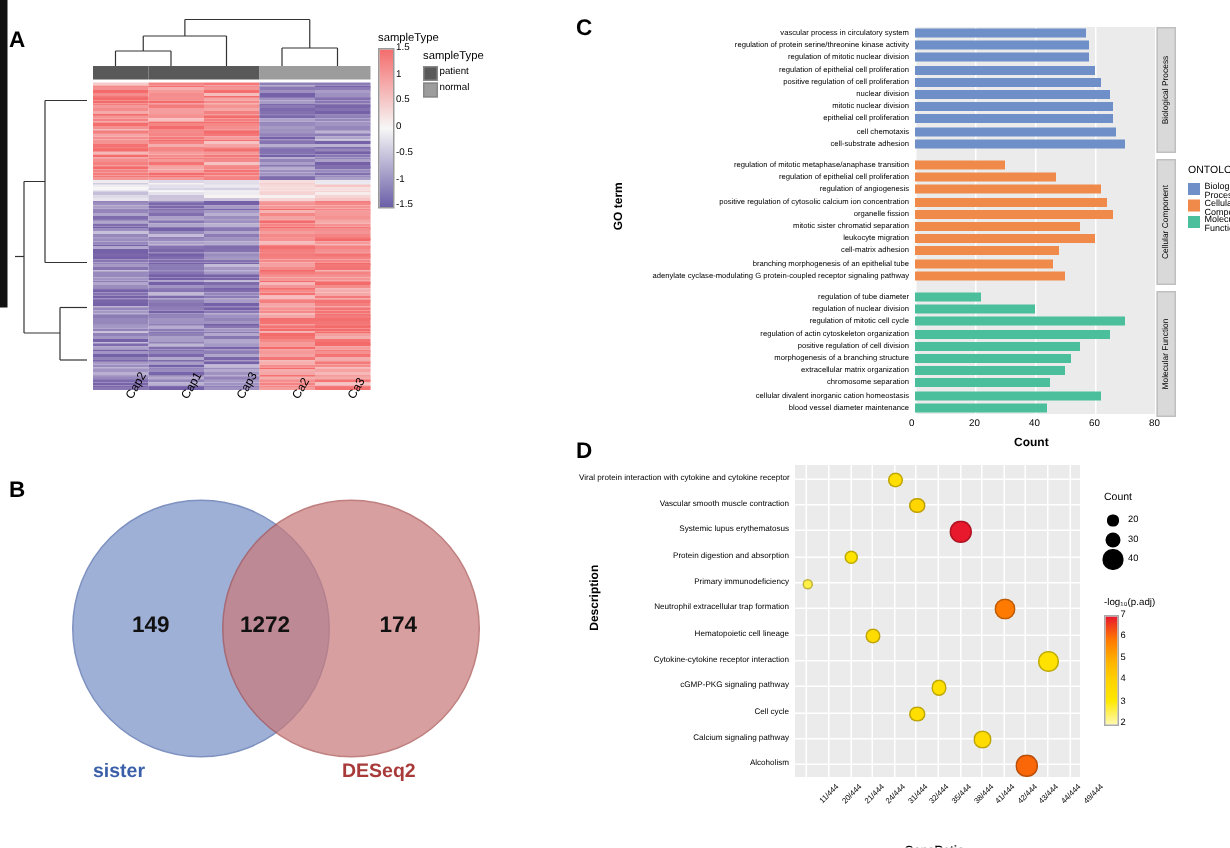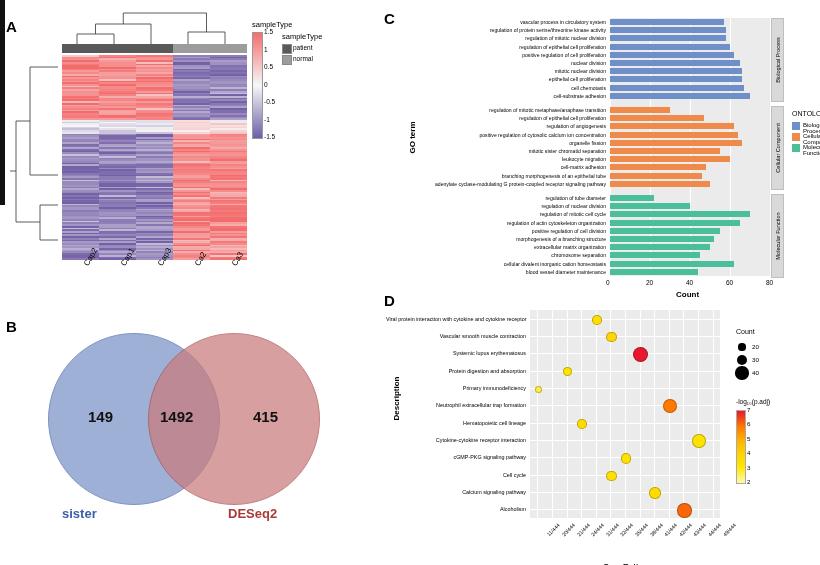--- a/index.html
+++ b/index.html
@@ -699,22 +699,22 @@
     <div class="legend-tick" style="position: absolute; left: 293px; top: 44px;">patient</div>
     <div style="position: absolute; left: 282px; top: 55px; width: 8px; height: 8px; background: rgb(156, 156, 156); border: 0.5px solid rgb(136, 136, 136);"></div>
     <div class="legend-tick" style="position: absolute; left: 293px; top: 55px;">normal</div>
   </div>
 
 <div class="panel-letter" id="B-letter">B</div>
 <div id="panelB">
     <div class="venn-circle" style="left: 48px; top: 45px; width: 170px; height: 170px; background: rgb(123, 147, 201); opacity: 0.72; border: 1px solid rgb(77, 104, 168);"></div>
     <div class="venn-circle" style="left: 148px; top: 45px; width: 170px; height: 170px; background: rgb(201, 123, 123); opacity: 0.72; border: 1px solid rgb(168, 80, 80);"></div>
     <div class="venn-num" style="left: 88px; top: 120px;">149</div>
-    <div class="venn-num" style="left: 160px; top: 120px;">1492</div>
-    <div class="venn-num" style="left: 253px; top: 120px;">415</div>
+    <div class="venn-num" style="left: 160px; top: 120px;">1272</div>
+    <div class="venn-num" style="left: 253px; top: 120px;">174</div>
     <div class="venn-lab" style="left: 62px; top: 218px; color: rgb(58, 95, 168);">sister</div>
     <div class="venn-lab" style="left: 228px; top: 218px; color: rgb(168, 58, 58);">DESeq2</div>
   </div>
 
 <div class="panel-letter" id="C-letter">C</div>
 <div id="panelC">
     <div class="go-plotbg" style="left: 232px; top: 18px; width: 160px; height: 258px;"></div>
     <div class="go-gridline" style="left: 232px; top: 18px; height: 258px;"></div>
     <div class="go-axis-tick" style="left: 228px; top: 279px;">0</div>
     <div class="go-gridline" style="left: 272px; top: 18px; height: 258px;"></div>

